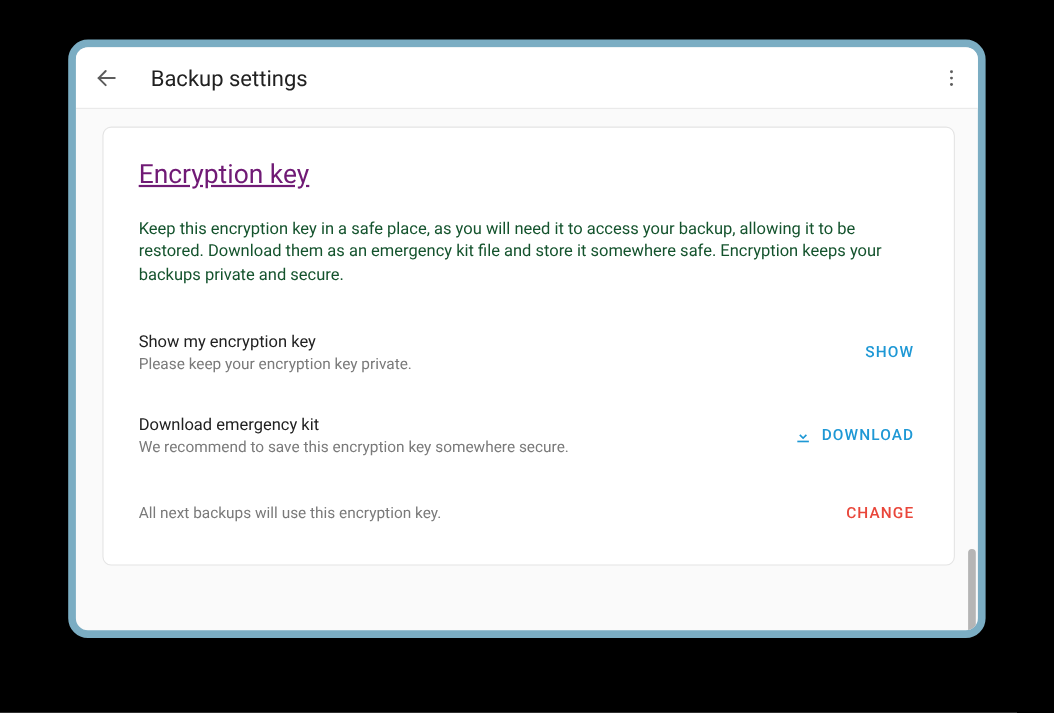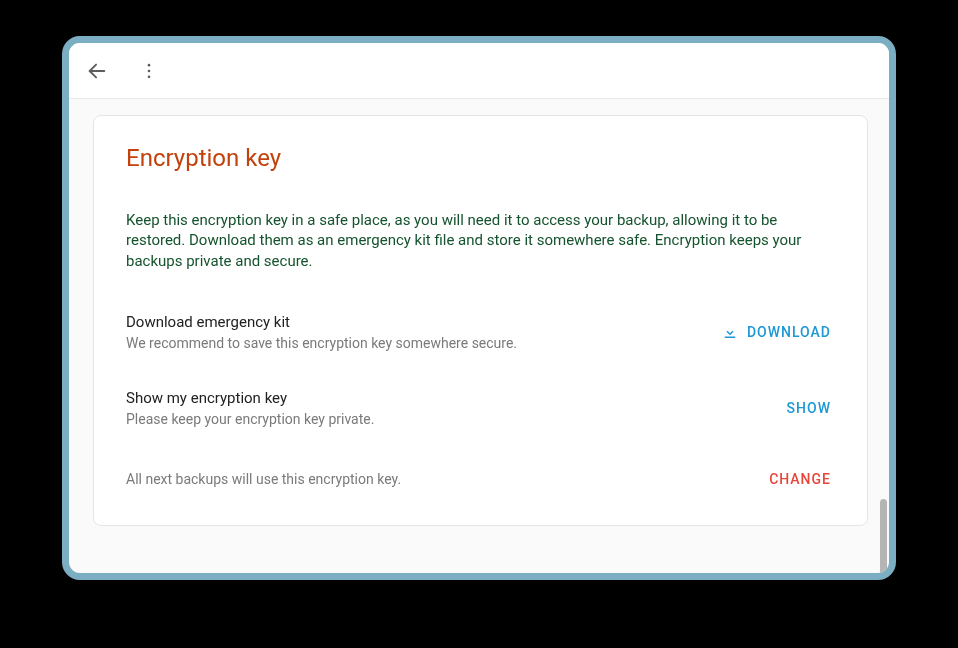--- a/index.html
+++ b/index.html
@@ -67,22 +67,23 @@
     }
     .card {
       background: #fff;
       border: 1px solid #e4e4e4;
       border-radius: 8px;
       padding: 28px 32px 24px 32px;
     }
     .card-title {
       font-size: 24px;
       font-weight: 400;
-      color: #c2410c;
-      margin-bottom: 38px;
+      color: #701a75;
+      margin-bottom: 26px;
+      text-decoration: underline;
     }
     .card-description {
       font-size: 15px;
       line-height: 1.35;
       color: #14532d;
       margin-bottom: 42px;
     }
     .row {
       display: flex;
       align-items: center;
@@ -141,62 +142,63 @@
 <body>
 
 <div class="window">
   <div class="header">
     <div class="back-arrow">
       <svg viewBox="0 0 24 24" width="22" height="22" fill="none" stroke="currentColor" stroke-width="2" stroke-linecap="round" stroke-linejoin="round">
         <line x1="20" y1="12" x2="4" y2="12"></line>
         <polyline points="11 5 4 12 11 19"></polyline>
       </svg>
     </div>
+    <div class="page-title">Backup settings</div>
     <div class="more-icon">
       <svg viewBox="0 0 24 24" width="20" height="20" fill="currentColor">
         <circle cx="12" cy="5" r="1.6"></circle>
         <circle cx="12" cy="12" r="1.6"></circle>
         <circle cx="12" cy="19" r="1.6"></circle>
       </svg>
     </div>
   </div>
 
   <div class="content-area">
     <div class="card">
       <h2 class="card-title">Encryption key</h2>
       <p class="card-description">Keep this encryption key in a safe place, as you will need it to access your backup, allowing it to be restored. Download them as an emergency kit file and store it somewhere safe. Encryption keeps your backups private and secure.</p>
+
+      <div class="row">
+        <div class="row-text">
+          <div class="row-label">Show my encryption key</div>
+          <div class="row-sub">Please keep your encryption key private.</div>
+        </div>
+        <button class="action-btn blue-btn">
+          <span>SHOW</span>
+        </button>
+      </div>
 
       <div class="row">
         <div class="row-text">
           <div class="row-label">Download emergency kit</div>
           <div class="row-sub">We recommend to save this encryption key somewhere secure.</div>
         </div>
         <button class="action-btn blue-btn">
           <span class="download-icon">
             <svg viewBox="0 0 24 24" width="18" height="18" fill="currentColor">
               <path d="M12 3v10.6l3.3-3.3 1.4 1.4L12 16.4 7.3 11.7l1.4-1.4L12 13.6V3h0z"></path>
               <rect x="5" y="18" width="14" height="2"></rect>
             </svg>
           </span>
           <span>DOWNLOAD</span>
         </button>
       </div>
 
       <div class="row">
         <div class="row-text">
-          <div class="row-label">Show my encryption key</div>
-          <div class="row-sub">Please keep your encryption key private.</div>
-        </div>
-        <button class="action-btn blue-btn">
-          <span>SHOW</span>
-        </button>
-      </div>
-
-      <div class="row">
-        <div class="row-text">
           <div class="row-sub">All next backups will use this encryption key.</div>
         </div>
         <button class="action-btn red-btn">
           <span>CHANGE</span>
         </button>
       </div>
     </div>
     <div class="scrollbar-track"></div>
   </div>
 </div>

